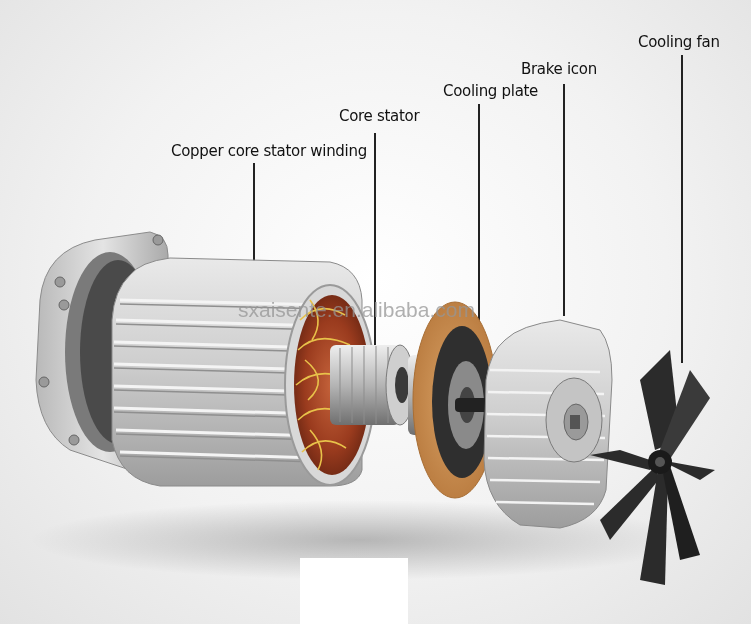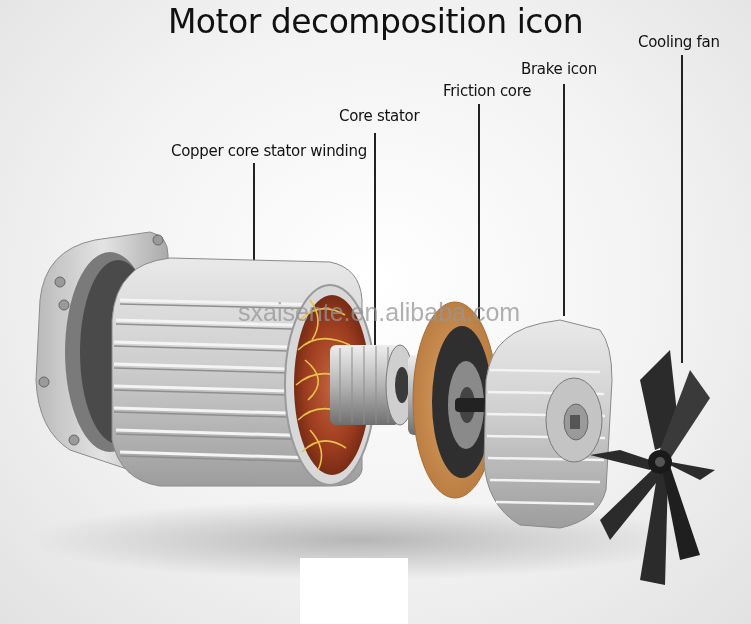--- a/index.html
+++ b/index.html
@@ -2,34 +2,33 @@
 <html><head>
 <meta charset="utf-8">
 <style>
   html,body{margin:0;padding:0;}
   body{width:751px;height:624px;overflow:hidden;background:#f4f4f4;font-family:"DejaVu Sans","Liberation Sans",sans-serif;}
   .stage{position:relative;width:751px;height:624px;overflow:hidden;
     background:radial-gradient(ellipse at 50% 45%, #ffffff 0%, #f2f2f2 55%, #e2e2e2 100%);}
   .title{position:absolute;left:0;width:751px;top:2px;text-align:center;font-size:33px;color:#111;letter-spacing:-0.5px;font-family:"DejaVu Sans",sans-serif;font-weight:normal;}
   .label{position:absolute;font-size:15px;color:#111;white-space:nowrap;letter-spacing:-0.3px;}
   .leader{position:absolute;width:2px;background:#222;}
-  .watermark{position:absolute;left:238px;top:298px;font-size:25px;color:rgba(150,150,150,0.75);font-family:"Liberation Sans",sans-serif;letter-spacing:0px;}
+  .watermark{position:absolute;left:238px;top:298px;font-size:21px;color:rgba(150,150,150,0.75);font-family:"Liberation Sans",sans-serif;letter-spacing:0px;}
   svg.art{position:absolute;left:0;top:0;}
   .whitebox{position:absolute;left:300px;top:558px;width:108px;height:66px;background:#fff;}
 </style>
 </head>
 <body>
 
 <div class="stage">
 
-  <div class="title">Motor decomposition icon</div>
 
   <div class="label" style="left:171px;top:142px;">Copper core stator winding</div>
   <div class="label" style="left:339px;top:107px;">Core stator</div>
-  <div class="label" style="left:443px;top:82px;">Friction core</div>
+  <div class="label" style="left:443px;top:82px;">Cooling plate</div>
   <div class="label" style="left:521px;top:60px;">Brake icon</div>
   <div class="label" style="left:638px;top:33px;">Cooling fan</div>
 
   <div class="leader" style="left:253px;top:163px;height:100px;"></div>
   <div class="leader" style="left:374px;top:133px;height:230px;"></div>
   <div class="leader" style="left:478px;top:104px;height:228px;"></div>
   <div class="leader" style="left:563px;top:84px;height:232px;"></div>
   <div class="leader" style="left:681px;top:55px;height:308px;"></div>
 
   <svg class="art" width="751" height="624" viewBox="0 0 751 624">

